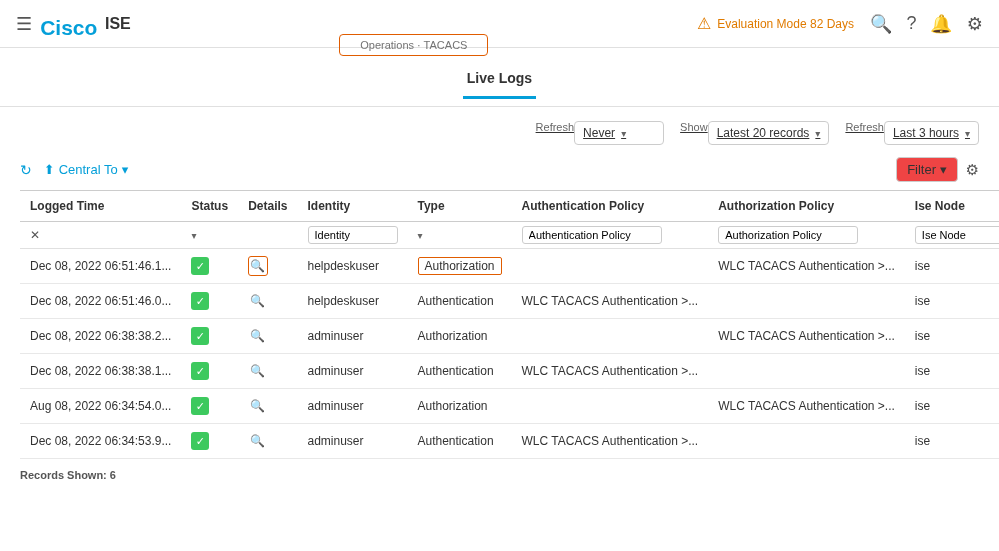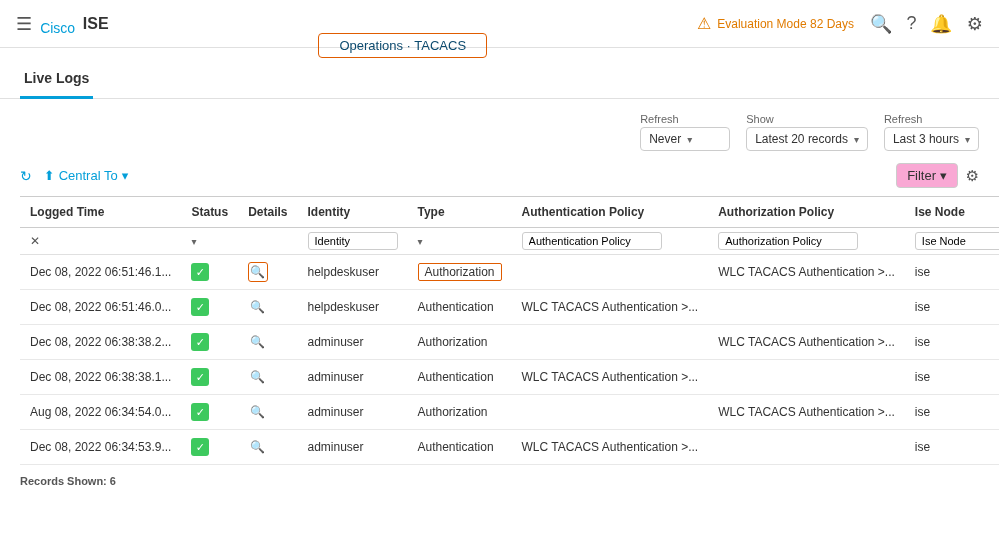--- a/index.html
+++ b/index.html
@@ -7,48 +7,48 @@
 
     
     .top-nav {
       display: flex; align-items: center; justify-content: space-between;
       height: 48px; padding: 0 16px; border-bottom: 1px solid #e0e0e0;
       background: #fff;
     }
     .nav-left { display: flex; align-items: center; gap: 8px; }
     .hamburger-icon { font-size: 18px; color: #555; cursor: pointer; }
     .cisco-logo { display: flex; align-items: center; gap: 2px; }
-    .cisco-text { color: #049fd9; font-weight: 400; font-size: 14px; margin-top: 8px; }
+    .cisco-text { color: #049fd9; font-weight: 700; font-size: 21px; margin-top: 8px; }
     .ise-text { color: #333; font-size: 16px; font-weight: 600; }
     .nav-center {
       border: 1.5px solid #e05c00; border-radius: 4px; padding: 4px 20px;
-      font-size: 13px; font-weight: 500; color: #0c4a6e; margin-top: 43px;
+      font-size: 11px; font-weight: 500; color: #737373; margin-top: 43px;
     }
     .nav-right { display: flex; align-items: center; gap: 16px; }
     .eval-warning { display: flex; align-items: center; gap: 6px; color: #e07b00; font-size: 12px; }
     .warn-icon { color: #e07b00; font-size: 16px; }
     .nav-icons { display: flex; align-items: center; gap: 14px; color: #555; font-size: 18px; }
     .nav-icon { cursor: pointer; }
 
     
     .page-header {
-      padding: 14px 20px 0 20px; border-bottom: 1px solid #e0e0e0;
+      padding: 14px 20px 8px 20px; border-bottom: 1px solid #e0e0e0; text-align: center;
     }
     .live-logs-tab {
       display: inline-block; padding: 8px 4px 10px 4px;
       font-size: 14px; font-weight: 600; color: #333;
       border-bottom: 3px solid #049fd9; margin-bottom: -1px;
     }
 
     
     .controls-bar {
       display: flex; align-items: center; justify-content: flex-end;
       padding: 14px 20px 8px 20px; gap: 16px;
     }
-    .control-group { display: flex; flex-direction: column; align-items: flex-start; }
+    .control-group { display: flex; align-items: flex-start; text-decoration: underline; }
     .control-label { font-size: 11px; color: #666; margin-bottom: 2px; }
     .dropdown-select {
       display: flex; align-items: center; gap: 6px;
       border: 1px solid #ccc; border-radius: 4px; padding: 4px 8px;
       font-size: 12px; cursor: pointer; background: #fff; min-width: 90px;
     }
     .dropdown-select .chevron { color: #666; font-size: 10px; }
 
     
     .actions-row {
@@ -58,21 +58,21 @@
     .actions-left { display: flex; align-items: center; gap: 12px; }
     .refresh-icon { color: #049fd9; cursor: pointer; font-size: 14px; }
     .export-btn {
       display: flex; align-items: center; gap: 4px;
       color: #049fd9; font-size: 13px; cursor: pointer;
     }
     .actions-right { display: flex; align-items: center; gap: 8px; }
     .filter-btn {
       display: flex; align-items: center; gap: 4px;
       border: 1px solid #ccc; border-radius: 4px; padding: 4px 10px;
-      font-size: 13px; cursor: pointer; background: #f9a8d4;
+      font-size: 13px; cursor: pointer; background: #ef4444;
     }
     .settings-icon { color: #555; cursor: pointer; font-size: 15px; }
 
     
     .table-container { padding: 0 20px; overflow-x: auto; }
     table { width: 100%; border-collapse: collapse; font-size: 12px; }
     thead th {
       text-align: left; padding: 8px 10px; border-bottom: 1px solid #ccc;
       border-top: 1px solid #ccc; font-weight: 600; color: #333;
       white-space: nowrap; background: #fff;

